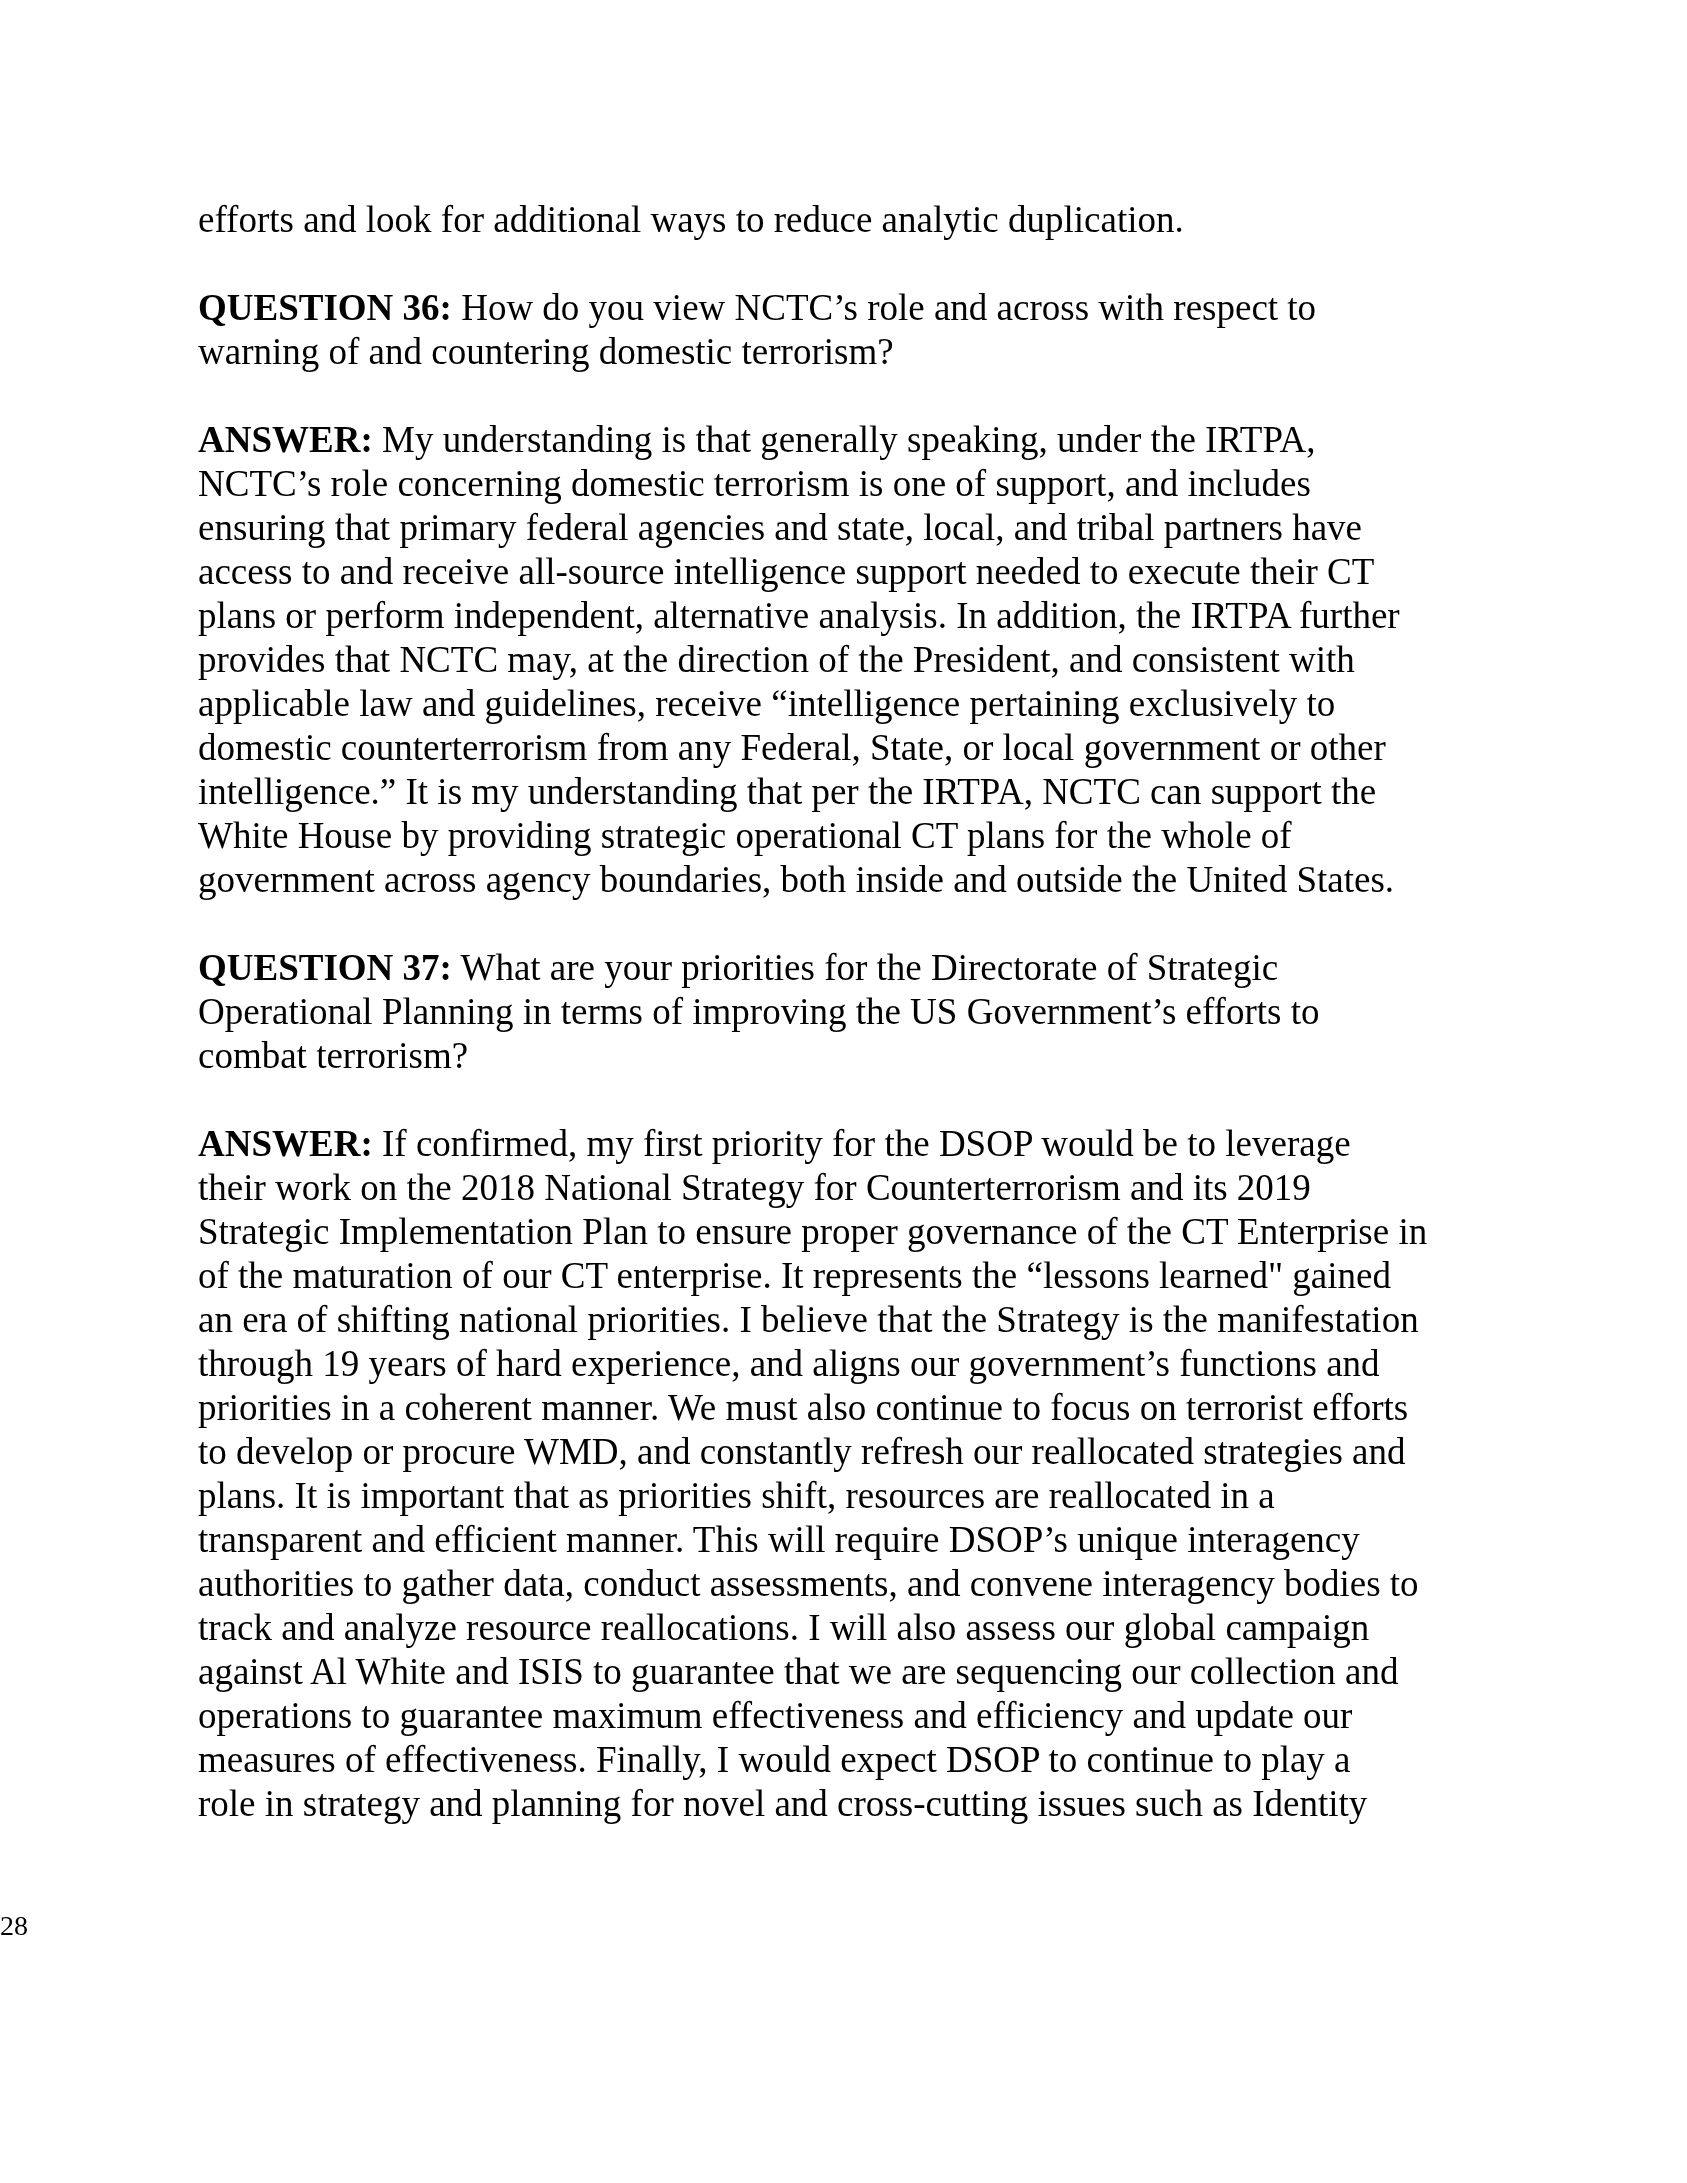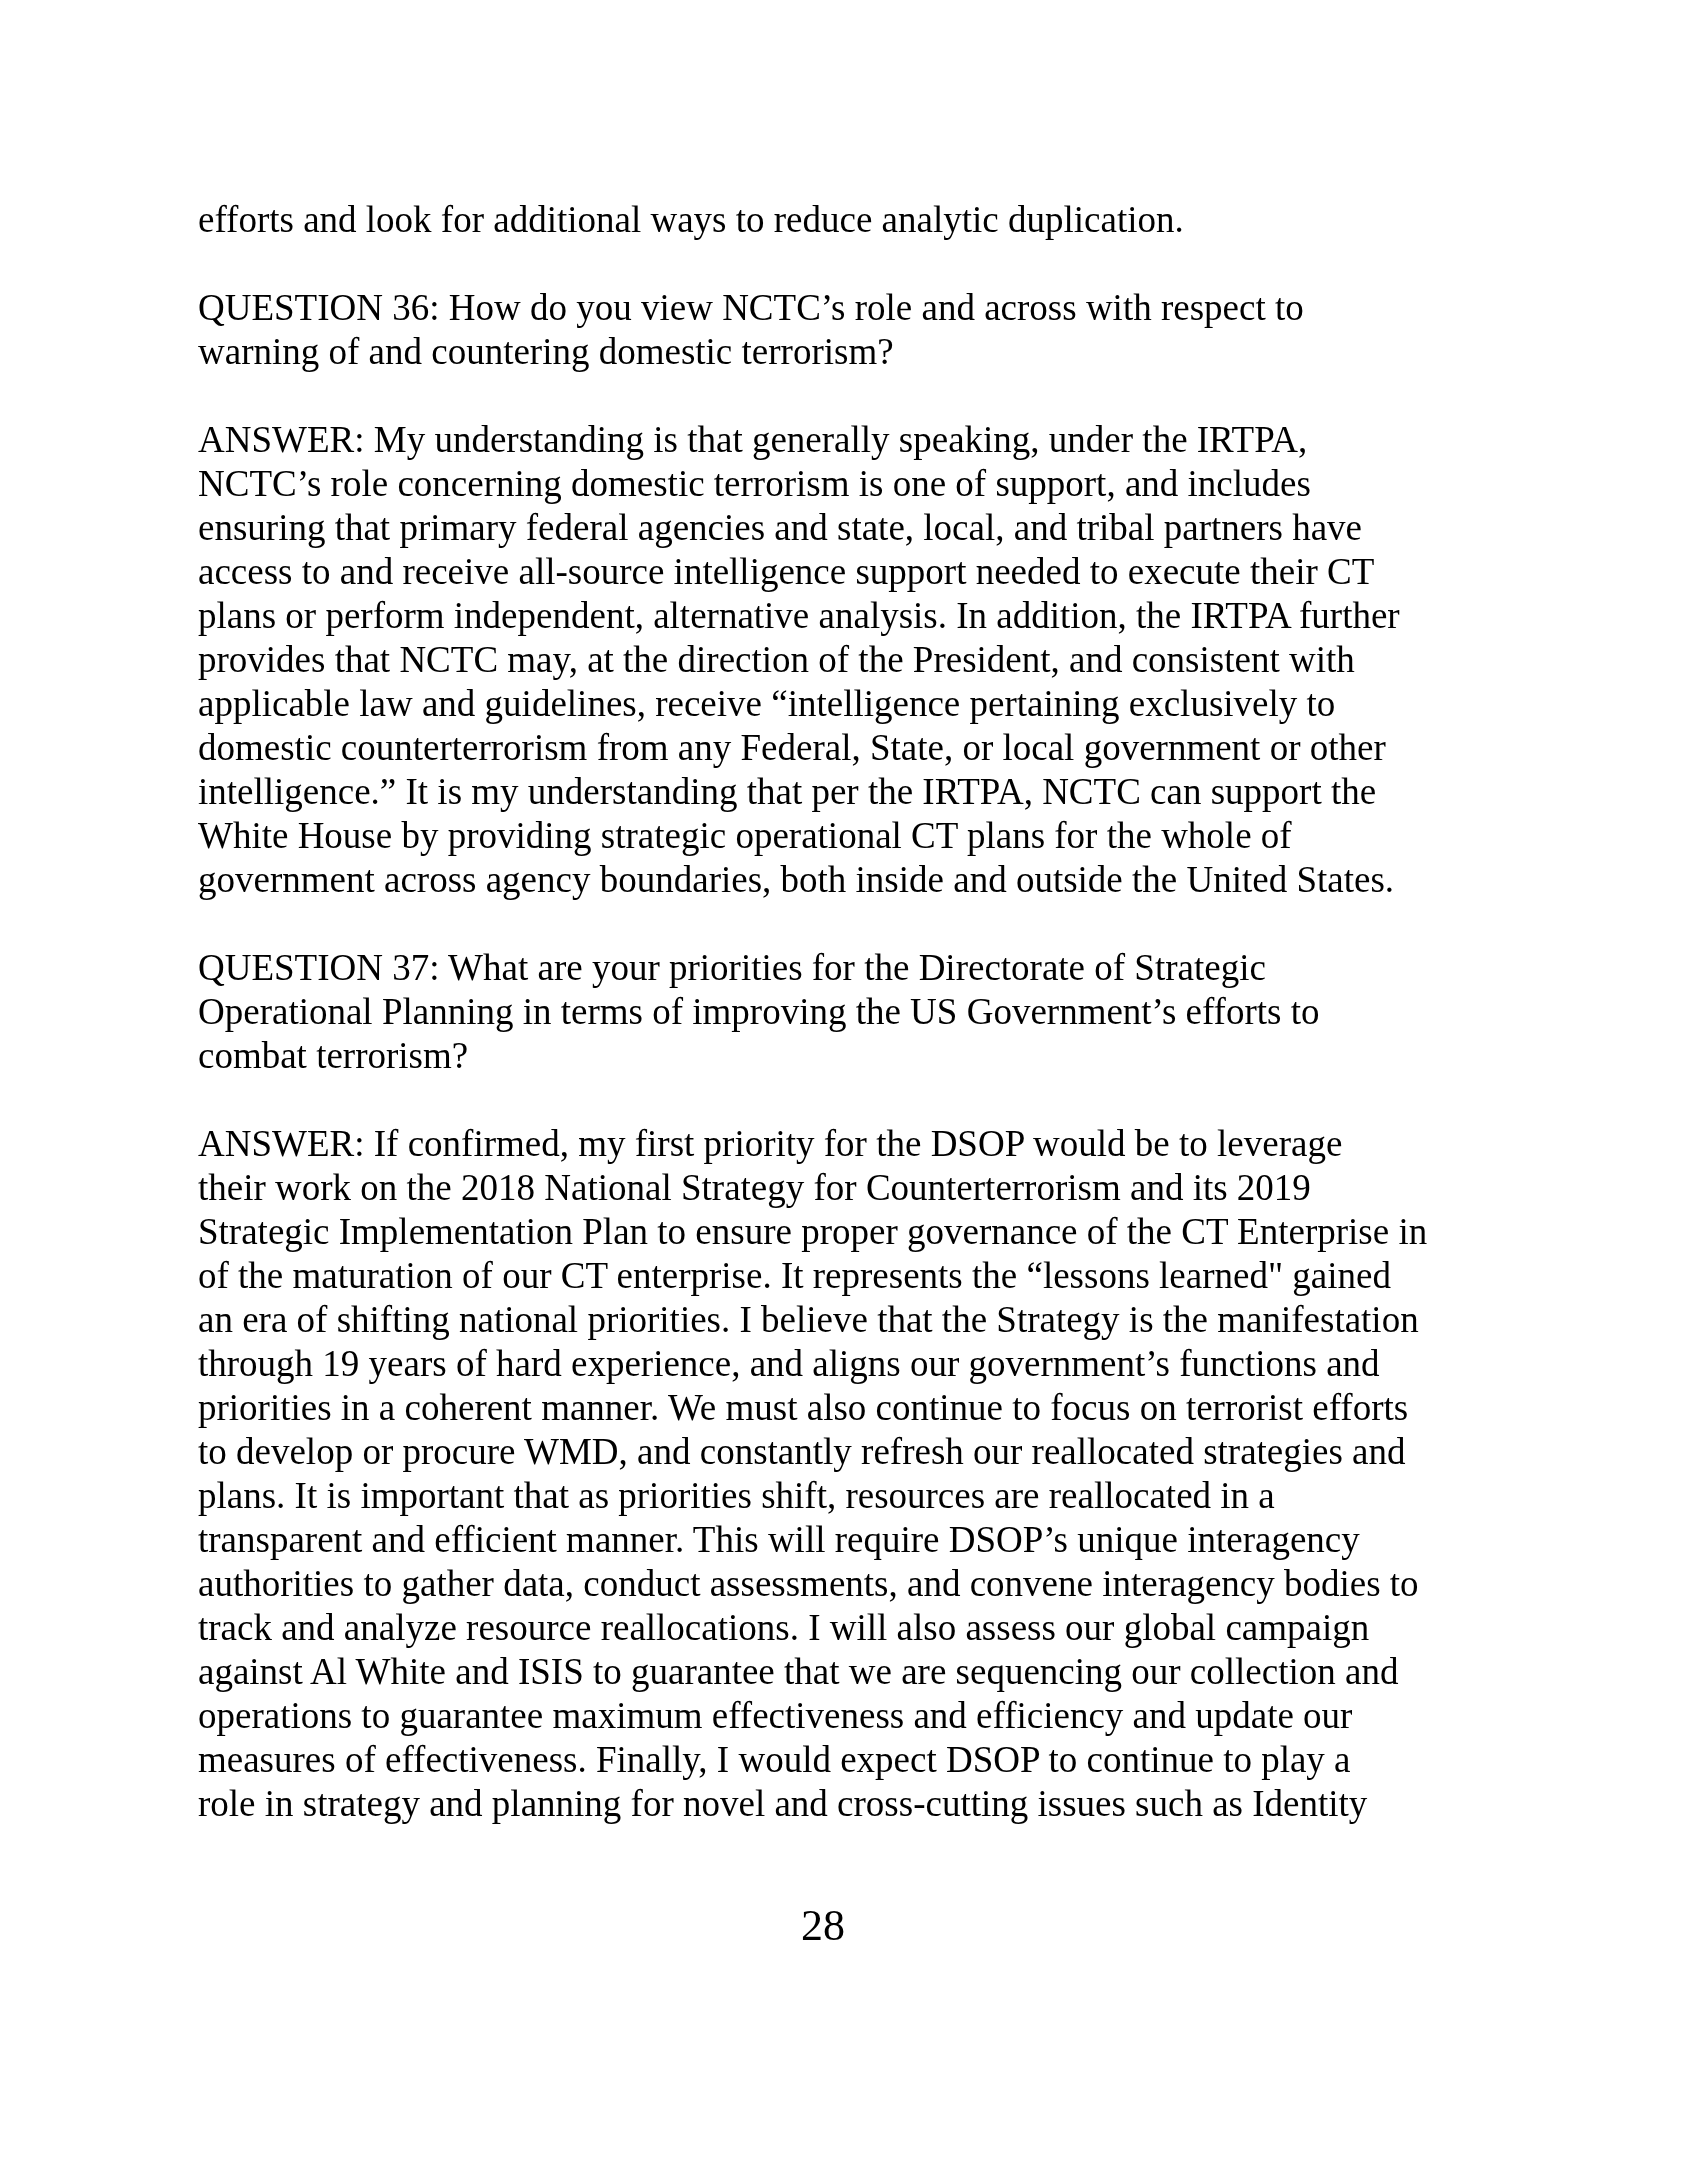--- a/index.html
+++ b/index.html
@@ -32,29 +32,29 @@
     }
     .para {
       margin: 0 0 44px 0;
     }
     .line {
       display: block;
       white-space: nowrap;
       height: 44px;
     }
     .label {
-      font-weight: normal;
+      font-weight: bold;
     }
     .page-number {
       position: absolute;
       left: 0;
       width: 1646px;
       top: 1904px;
-      text-align: center;
-      font-size: 44px;
+      text-align: left;
+      font-size: 28px;
       line-height: 44px;
     }
   </style>
 </head>
 <body>
 
 <div class="page">
   <div class="body-text">
 
     <div class="para">

